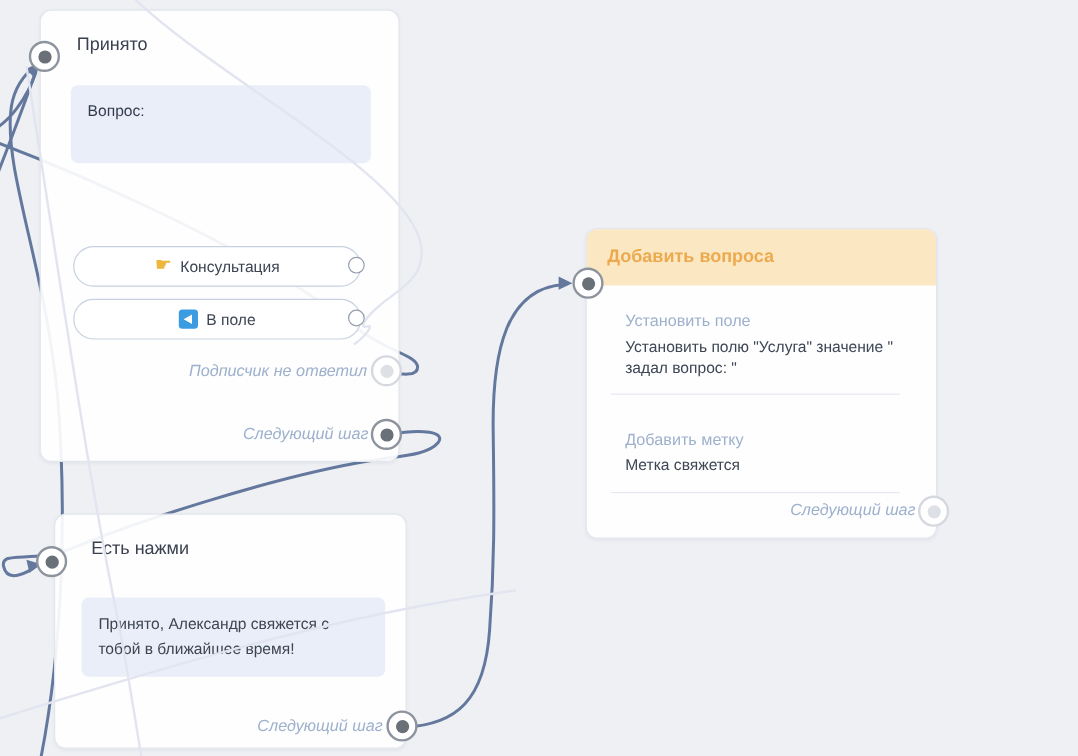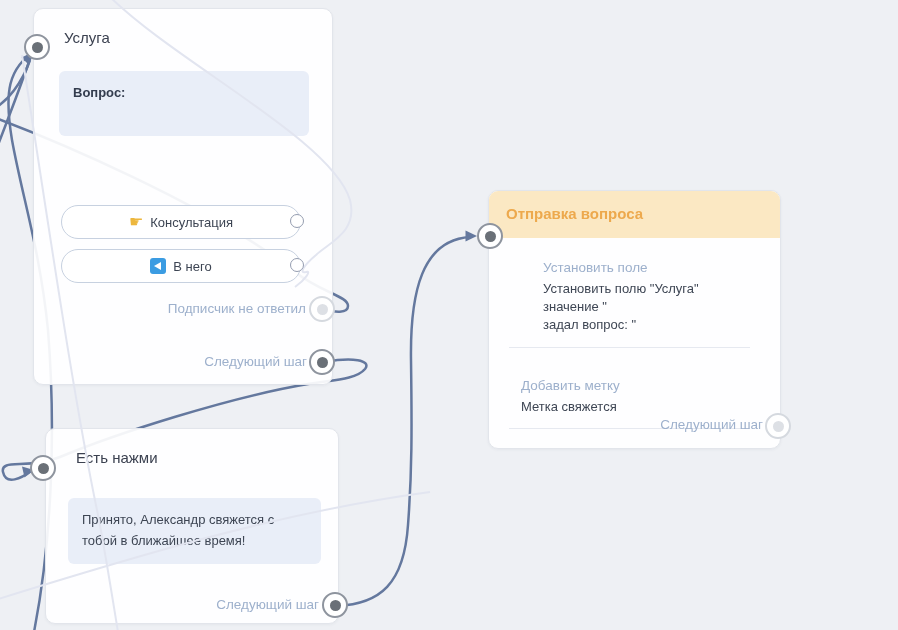--- a/index.html
+++ b/index.html
@@ -12,32 +12,32 @@
   .edge-dark{fill:none;stroke:#64789e;stroke-width:2.5;}
   .edge-light{fill:none;stroke:#e2e5f0;stroke-width:2;}
   .arrowhead{stroke:none;fill:#64789e;}
 
   .node-card{position:absolute;background:rgba(255,255,255,0.92);border:1px solid #e2e5eb;
     border-radius:10px;box-shadow:0 1px 3px rgba(40,50,80,0.05);z-index:2;}
   .node-title{position:absolute;left:30px;top:20px;font-size:15px;color:#3b4150;}
 
   .msg-box{position:absolute;background:#e9eef8;border-radius:6px;padding:12px 14px;
     font-size:13px;line-height:1.6;color:#3d4553;box-sizing:border-box;}
-  .msg-label{font-weight:bold;color:#333c4e;margin-bottom:20px;}
+  .msg-label{font-weight:normal;color:#333c4e;margin-bottom:20px;}
 
   .flow-btn{position:absolute;height:34px;box-sizing:border-box;background:#fff;
     border:1px solid #c7d1e0;border-radius:17px;display:flex;align-items:center;
     justify-content:center;gap:7px;font-size:13px;color:#3d4553;cursor:pointer;}
   .icon-hand{color:#edb73e;font-size:16px;line-height:1;}
   .icon-back{width:16px;height:16px;background:#3b9ce2;border-radius:3px;display:inline-flex;
     align-items:center;justify-content:center;}
   .icon-back i{display:block;width:0;height:0;border-top:4px solid transparent;
     border-bottom:4px solid transparent;border-right:7px solid #fff;margin-right:1px;}
 
-  .port-link{position:absolute;font-size:13.5px;color:#9db0cc;white-space:nowrap;}
+  .port-link{position:absolute;font-size:13.5px;color:#9db0cc;white-space:nowrap;font-style:italic;}
 
   .port{position:absolute;background:#fff;border-radius:50%;box-sizing:border-box;
     display:flex;align-items:center;justify-content:center;z-index:4;cursor:pointer;}
   .port-big{width:26px;height:26px;border:2px solid #8e949e;}
   .port-big .dot{width:11px;height:11px;border-radius:50%;background:#6a7077;}
   .port-empty{border-color:#d5d9df;}
   .port-empty .dot{background:#dde0e5;}
   .port-btn{width:14px;height:14px;border:1.5px solid #959db0;}
 
   .hdr{position:absolute;left:0;top:0;right:0;height:47px;background:#fbe8c3;
@@ -59,43 +59,43 @@
     <path class="edge-dark" d="M 36,50 C 8,68 4,92 12,140 C 22,196 40,250 48,330 C 56,430 52,540 34,632" stroke="#64789e"></path>
     <path class="edge-dark" d="M -15,114 C 50,138 210,205 295,272 C 322,293 348,296 348,306 C 348,314 334,312 325,310" stroke="#64789e"></path>
     <path class="edge-dark" d="M 325,362 C 352,357 372,360 365,369 C 356,380 330,380 308,384 C 230,397 115,434 60,457 C 28,470 0,458 3,472 C 6,486 22,478 31,471" stroke="#64789e"></path>
     <path class="edge-dark" d="M 337,606 C 380,604 404,584 408,525 C 412,472 412,430 411,360 C 410,292 422,240 470,237" stroke="#64789e"></path>
     <path class="arrowhead" d="M 33,52 L 21.5,57.5 L 28.5,64.5 Z" fill="#64789e"></path>
     <path class="arrowhead" d="M 34,470 L 22,466.5 L 24.5,477.5 Z" fill="#64789e"></path>
     <path class="arrowhead" d="M 477,236 L 465.5,230.5 L 465.5,241.5 Z" fill="#64789e"></path>
   </svg>
 
   <div class="node-card" style="left:33px;top:8px;width:298px;height:375px;">
-    <div class="node-title">Услуга</div>
+    <div class="node-title">Принято</div>
     <div class="msg-box" style="left:25px;top:62px;width:250px;">
       <div class="msg-label">Вопрос:</div>
     </div>
     <div class="flow-btn" style="left:27px;top:196px;width:240px;">
       <span class="icon-hand">☛</span>
       <span>Консультация</span>
     </div>
     <div class="flow-btn" style="left:27px;top:240px;width:240px;">
       <span class="icon-back">
           <i></i>
         </span>
-      <span>В него</span>
+      <span>В поле</span>
     </div>
     <div class="port-link" style="right:26px;top:292px;">Подписчик не ответил</div>
     <div class="port-link" style="right:25px;top:345px;">Следующий шаг</div>
   </div>
 
   <div class="node-card" style="left:488px;top:190px;width:291px;height:257px;">
     <div class="hdr">
-      <div class="hdr-title">Отправка вопроса</div>
+      <div class="hdr-title">Добавить вопроса</div>
     </div>
-    <div class="sec" style="margin-top:69px;margin-left:22px;">
+    <div class="sec" style="margin-top:69px;">
       <div class="sec-label">Установить поле</div>
       <div class="sec-value">Установить полю "Услуга" значение "
 задал вопрос: "</div>
     </div>
     <div class="divider"></div>
     <div class="sec" style="margin-top:30px;">
       <div class="sec-label">Добавить метку</div>
       <div class="sec-value">Метка свяжется</div>
     </div>
     <div class="divider"></div>

